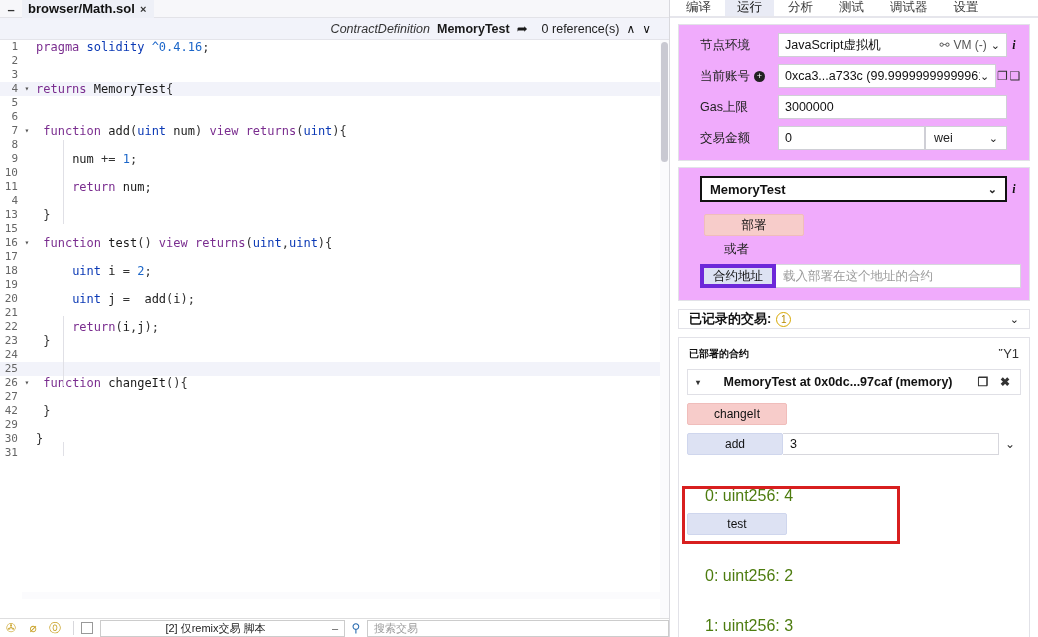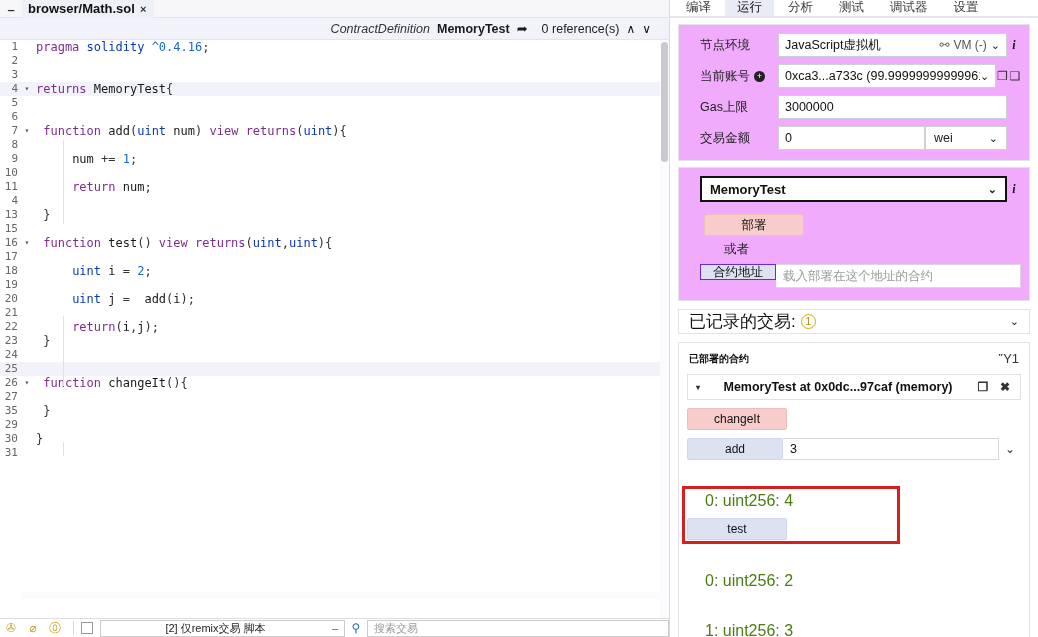--- a/index.html
+++ b/index.html
@@ -192,36 +192,36 @@
   }
   .deploy-btn {
     width: 100px; height: 22px; background: #f7ccca; border: 1px solid #f0bdbb;
     border-radius: 2px; font-size: 12.5px; color: #111;
     display: flex; align-items: center; justify-content: center;
     cursor: pointer; margin: 12px 0 0 4px;
   }
   .or-text { margin: 5px 0 6px 24px; font-size: 12.5px; color: #222; }
   .at-row { display: flex; align-items: stretch; }
   .at-btn {
-    width: 76px; flex: 0 0 auto; background: #dde2f3; border: 1px solid #6d28d9;
-    font-size: 12.5px; color: #111; height: 16px;
+    width: 76px; flex: 0 0 auto; background: #dde2f3; border: 4px solid #6d28d9;
+    font-size: 12.5px; color: #111; height: 24px;
     display: flex; align-items: center; justify-content: center; cursor: pointer;
   }
   .at-input {
     flex: 1 1 auto; height: 24px; border: 1px solid #d7d7dd; border-left: none;
     background: #fff; display: flex; align-items: center; padding: 0 7px;
     font-size: 12.5px; color: #9a9a9a; cursor: text;
   }
 
   .section-bar {
     margin: 8px 8px 0 8px; border: 1px solid #e2e2e8; background: #fff;
     height: 32px; display: flex; align-items: center;
     padding: 0 10px; cursor: pointer;
   }
-  .section-bar .stitle { font-size: 17px; font-weight: normal; color: #111; }
+  .section-bar .stitle { font-size: 13px; font-weight: bold; color: #111; }
   .badge-count {
     display: inline-flex; align-items: center; justify-content: center;
     width: 15px; height: 15px; border-radius: 50%;
     border: 1px solid #d8a800; color: #b58900; font-size: 10px;
     margin-left: 5px;
   }
   .section-bar .spacer { flex: 1 1 auto; }
 
   #deployed-card { margin: 8px 8px 0 8px; border: 1px solid #e2e2e8; background: #fff; padding: 8px; }
   .dep-head { display: flex; align-items: center; padding: 0 2px 8px 2px; }
@@ -303,21 +303,21 @@
           <div class="code-line"><span class="ln">18</span><span class="fold"></span><span class="src">     <span class="typ">uint</span> <span class="fn">i</span> <span class="pun">=</span> <span class="num">2</span><span class="pun">;</span></span></div>
           <div class="code-line"><span class="ln">19</span><span class="fold"></span><span class="src"></span></div>
           <div class="code-line"><span class="ln">20</span><span class="fold"></span><span class="src">     <span class="typ">uint</span> <span class="fn">j</span> <span class="pun">=</span>  <span class="fn">add</span><span class="pun">(</span><span class="fn">i</span><span class="pun">);</span></span></div>
           <div class="code-line"><span class="ln">21</span><span class="fold"></span><span class="src"></span></div>
           <div class="code-line"><span class="ln">22</span><span class="fold"></span><span class="src">     <span class="kw">return</span><span class="pun">(</span><span class="fn">i</span><span class="pun">,</span><span class="fn">j</span><span class="pun">);</span></span></div>
           <div class="code-line"><span class="ln">23</span><span class="fold"></span><span class="src"> <span class="pun">}</span></span></div>
           <div class="code-line"><span class="ln">24</span><span class="fold"></span><span class="src"></span></div>
           <div class="code-line hl"><span class="ln">25</span><span class="fold"></span><span class="src"></span></div>
           <div class="code-line"><span class="ln">26</span><span class="fold">▾</span><span class="src"> <span class="kw">function</span> <span class="fn">changeIt</span><span class="pun">(){</span></span></div>
           <div class="code-line"><span class="ln">27</span><span class="fold"></span><span class="src"></span></div>
-          <div class="code-line"><span class="ln">35</span><span class="fold"></span><span class="src"> <span class="pun">}</span></span></div>
+          <div class="code-line"><span class="ln">42</span><span class="fold"></span><span class="src"> <span class="pun">}</span></span></div>
           <div class="code-line"><span class="ln">29</span><span class="fold"></span><span class="src"></span></div>
           <div class="code-line"><span class="ln">30</span><span class="fold"></span><span class="src"><span class="pun">}</span></span></div>
           <div class="code-line"><span class="ln">31</span><span class="fold"></span><span class="src"></span></div>
         </div>
       <div class="guide" style="top:100px;height:84px;"></div>
       <div class="guide" style="top:276px;height:70px;"></div>
       <div class="guide" style="top:402px;height:14px;"></div>
       <div id="editor-vscroll">
         <div id="editor-vthumb"></div>
       </div>

